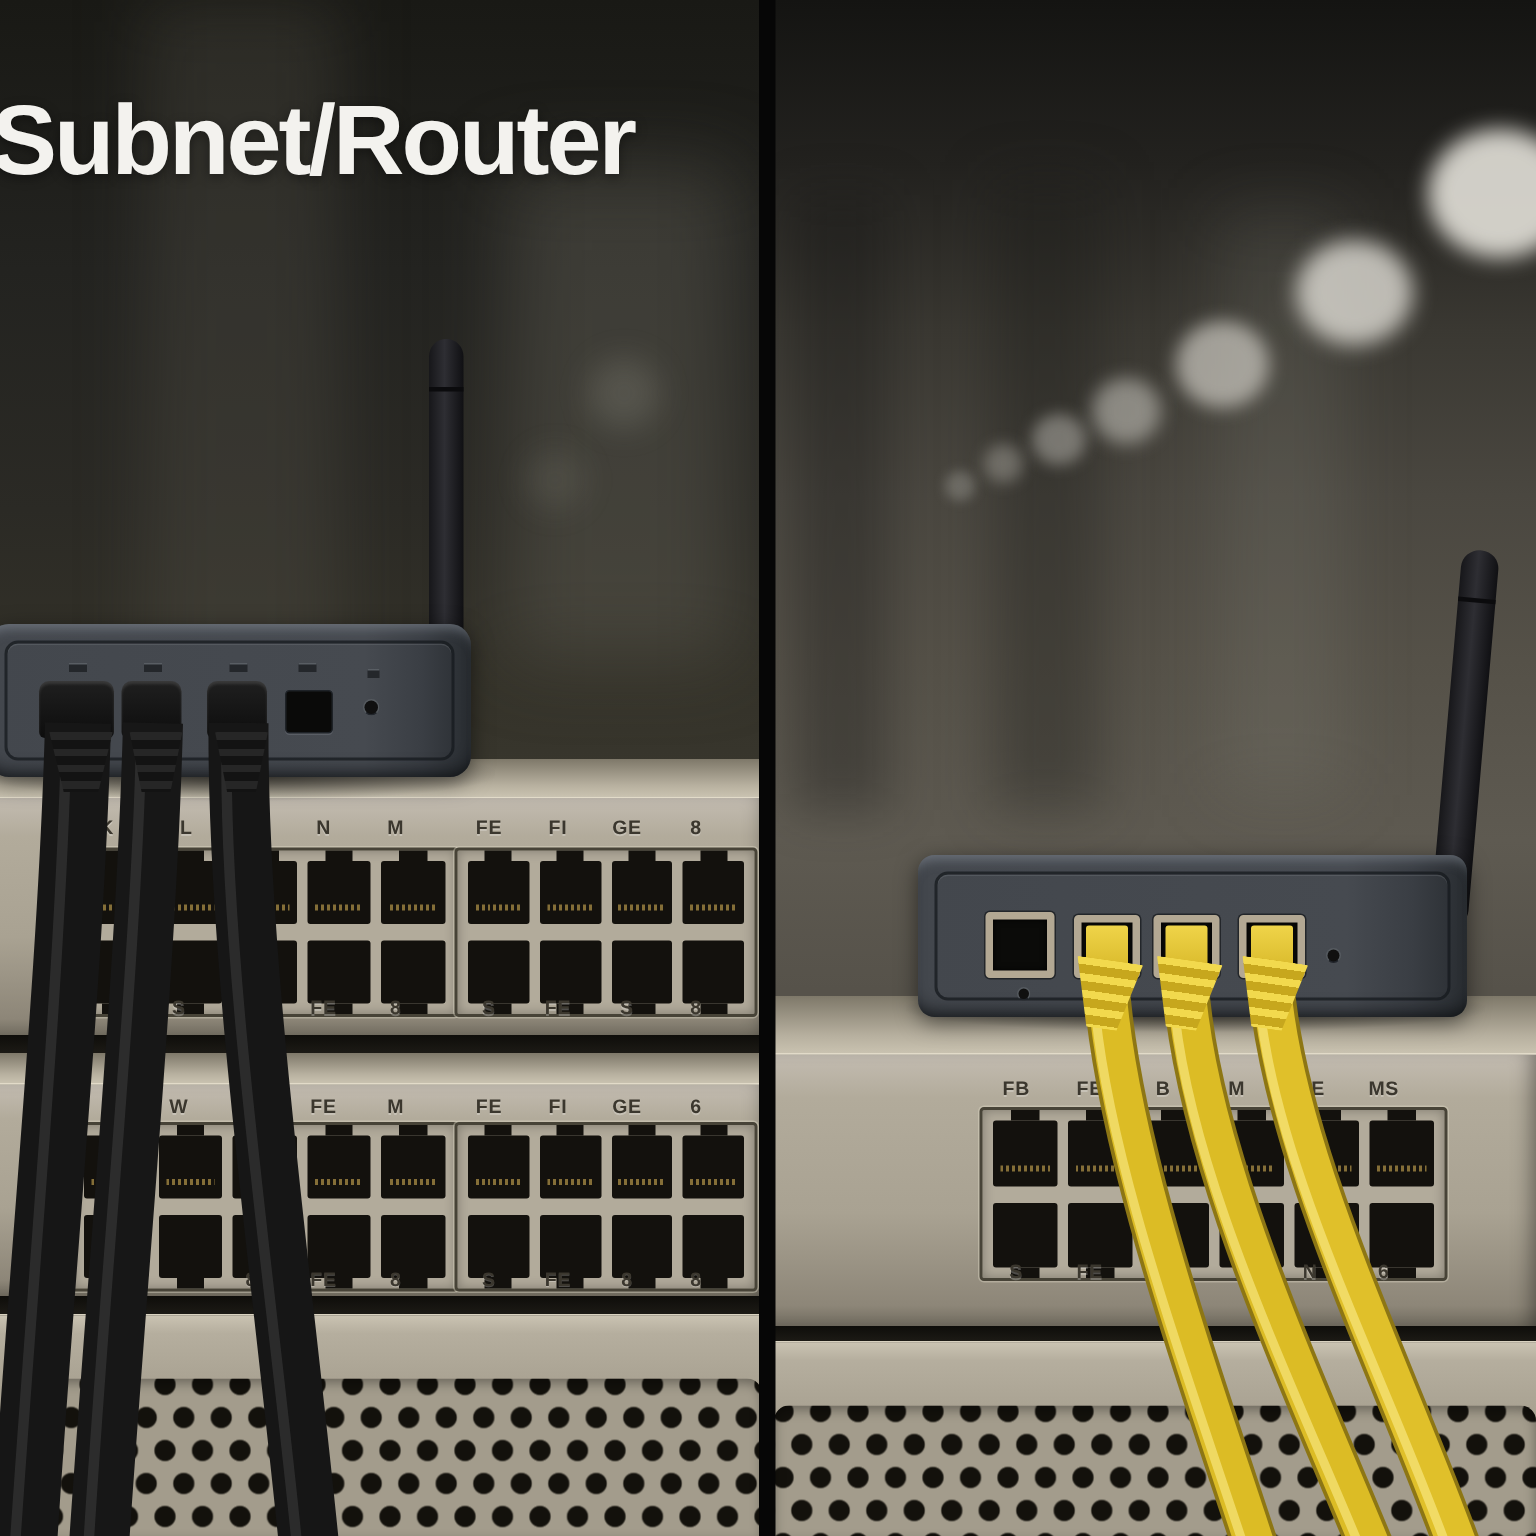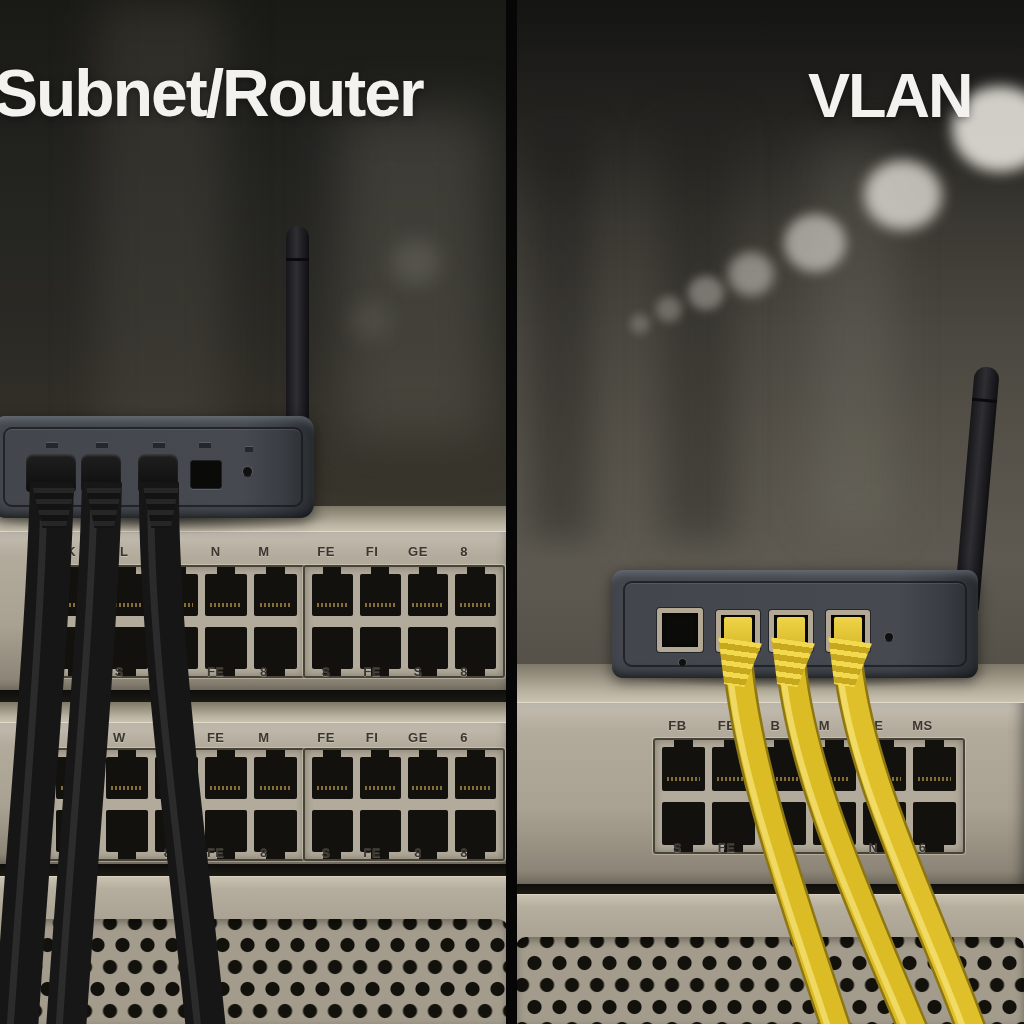--- a/index.html
+++ b/index.html
@@ -226,21 +226,20 @@
     <div class="col" style="left:150px;top:120px;width:72px;height:420px;background:rgba(26,26,23,.35);filter:blur(18px);"></div>
     <div class="col" style="left:300px;top:140px;width:84px;height:390px;background:rgba(150,146,134,.17);filter:blur(22px);"></div>
     <div class="blur" style="left:440px;top:86px;width:96px;height:86px;background:rgba(232,230,222,.88);filter:blur(7px);"></div>
     <div class="blur" style="left:352px;top:160px;width:78px;height:70px;background:rgba(228,226,218,.78);filter:blur(7px);"></div>
     <div class="blur" style="left:272px;top:214px;width:62px;height:58px;background:rgba(222,220,212,.62);filter:blur(6px);"></div>
     <div class="blur" style="left:216px;top:252px;width:46px;height:44px;background:rgba(218,216,208,.5);filter:blur(6px);"></div>
     <div class="blur" style="left:176px;top:276px;width:36px;height:34px;background:rgba(214,212,204,.42);filter:blur(5px);"></div>
     <div class="blur" style="left:144px;top:296px;width:26px;height:26px;background:rgba(210,208,200,.34);filter:blur(5px);"></div>
     <div class="blur" style="left:118px;top:314px;width:20px;height:20px;background:rgba(206,204,196,.28);filter:blur(4px);"></div>
 
-    <h1 class="title" id="titleR">VLAN</h1>
 
     <div class="sw" id="swR">
       <div class="swtop"></div>
       <div class="swface"></div>
       <div class="lrow" style="left:141px;top:54px;width:294px;">
         <span>FB</span>
         <span>FE</span>
         <span>B</span>
         <span>M</span>
         <span>GE</span>

